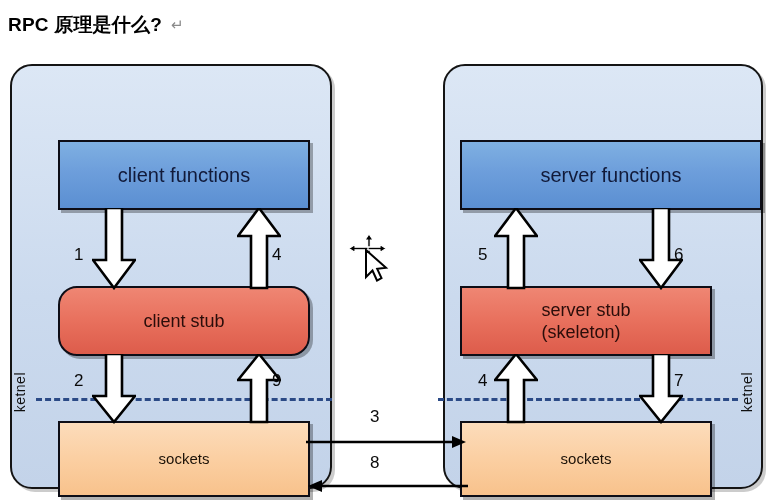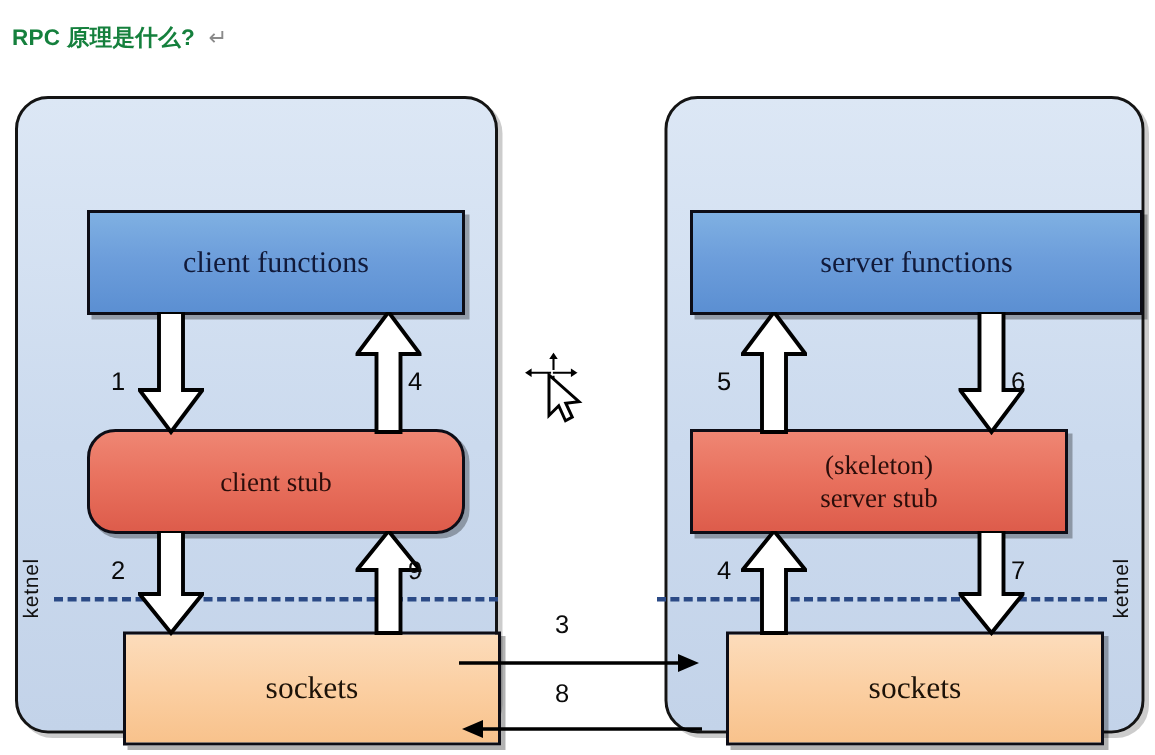--- a/index.html
+++ b/index.html
@@ -12,21 +12,21 @@
   }
 
   
   #title-bar{
     position:absolute;left:0;top:0;width:770px;height:50px;
     display:flex;align-items:center;
     padding-left:8px;box-sizing:border-box;
     background:#ffffff;
   }
   #title-text{
-    font-size:15px;font-weight:bold;color:#15803d;
+    font-size:19px;font-weight:bold;color:#000000;
     letter-spacing:.2px;white-space:nowrap;
   }
   #title-pilcrow{
     font-size:15px;color:#8a8a8a;margin-left:9px;
   }
 
   
   #diagram{
     position:absolute;left:0;top:50px;width:770px;height:453px;
     background:#ffffff;
@@ -55,36 +55,35 @@
   }
   #kernel-client{ left:12px; top:322px; }
   #kernel-server{ left:739px; top:322px; }
 
   
   .dbox{
     position:absolute;
     border:2px solid #0d0d16;
     box-sizing:border-box;
     display:flex;align-items:center;justify-content:center;
-    text-align:center;
+    text-align:left;
     box-shadow:3px 3px 0 rgba(0,0,0,.30);
     line-height:1.12;
-    font-family:Liberation Serif, serif;
   }
   .box-functions{
     background:linear-gradient(180deg,#7fb0e2 0%,#6d9edb 45%,#5b8fd2 100%);
     color:#111a3a;font-size:20px;
   }
   .box-stub{
     background:linear-gradient(180deg,#ef8673 0%,#e8705d 50%,#dd5c4b 100%);
     color:#2a0d0a;font-size:18px;
   }
   .box-sockets{
     background:linear-gradient(180deg,#fcdcbb 0%,#fbcfa2 50%,#f8c28c 100%);
-    color:#1c1208;font-size:21px;margin-left:24px;
+    color:#1c1208;font-size:15px;
   }
 
   #box-client-functions{ left:58px;  top:90px;  width:252px; height:70px; }
   #box-client-stub{      left:58px;  top:236px; width:252px; height:70px;border-radius:19px; }
   #box-client-sockets{   left:58px;  top:371px; width:252px; height:76px; }
 
   #box-server-functions{ left:460px; top:90px;  width:302px; height:70px; }
   #box-server-stub{      left:460px; top:236px; width:252px; height:70px; }
   #box-server-sockets{   left:460px; top:371px; width:252px; height:76px; }
 
@@ -164,22 +163,22 @@
   </div>
   <div class="step-num" style="left:272px;top:322px;">9</div>
 
   <div class="host-panel" id="panel-server"></div>
   <div class="kernel-label" id="kernel-server">ketnel</div>
 
   <div class="dbox box-functions" id="box-server-functions">server functions</div>
 
   <div class="dbox box-stub" id="box-server-stub">
     <div style="display:flex;flex-direction:column;gap:1px;">
+      <span>server stub</span>
       <span>(skeleton)</span>
-      <span>server stub</span>
     </div>
   </div>
 
   <div class="dbox box-sockets" id="box-server-sockets">sockets</div>
 
   <div class="kernel-divider" id="divider-server"></div>
 
   <div class="block-arrow" style="left:494px;top:158px;">
     <svg width="44" height="82" viewBox="0 0 44 82">
       <polygon points="22,0 43,28 30,28 30,80 14,80 14,28 1,28" fill="#ffffff" stroke="#000000" stroke-width="2.6" stroke-linejoin="miter"></polygon>

